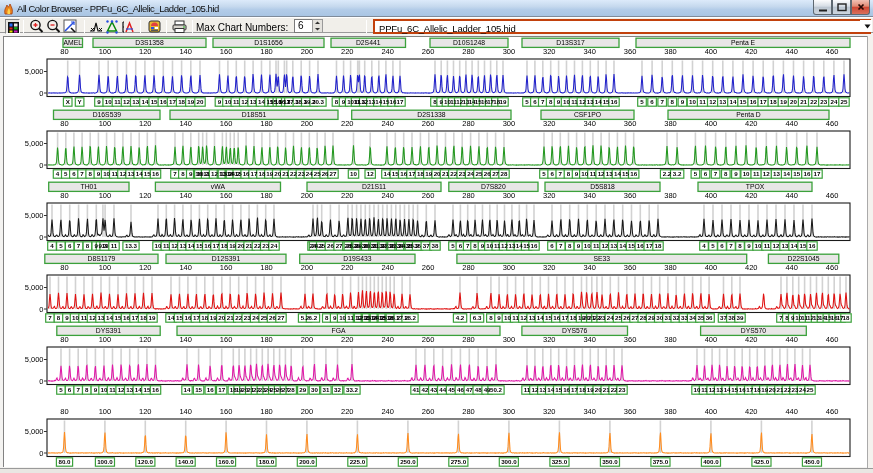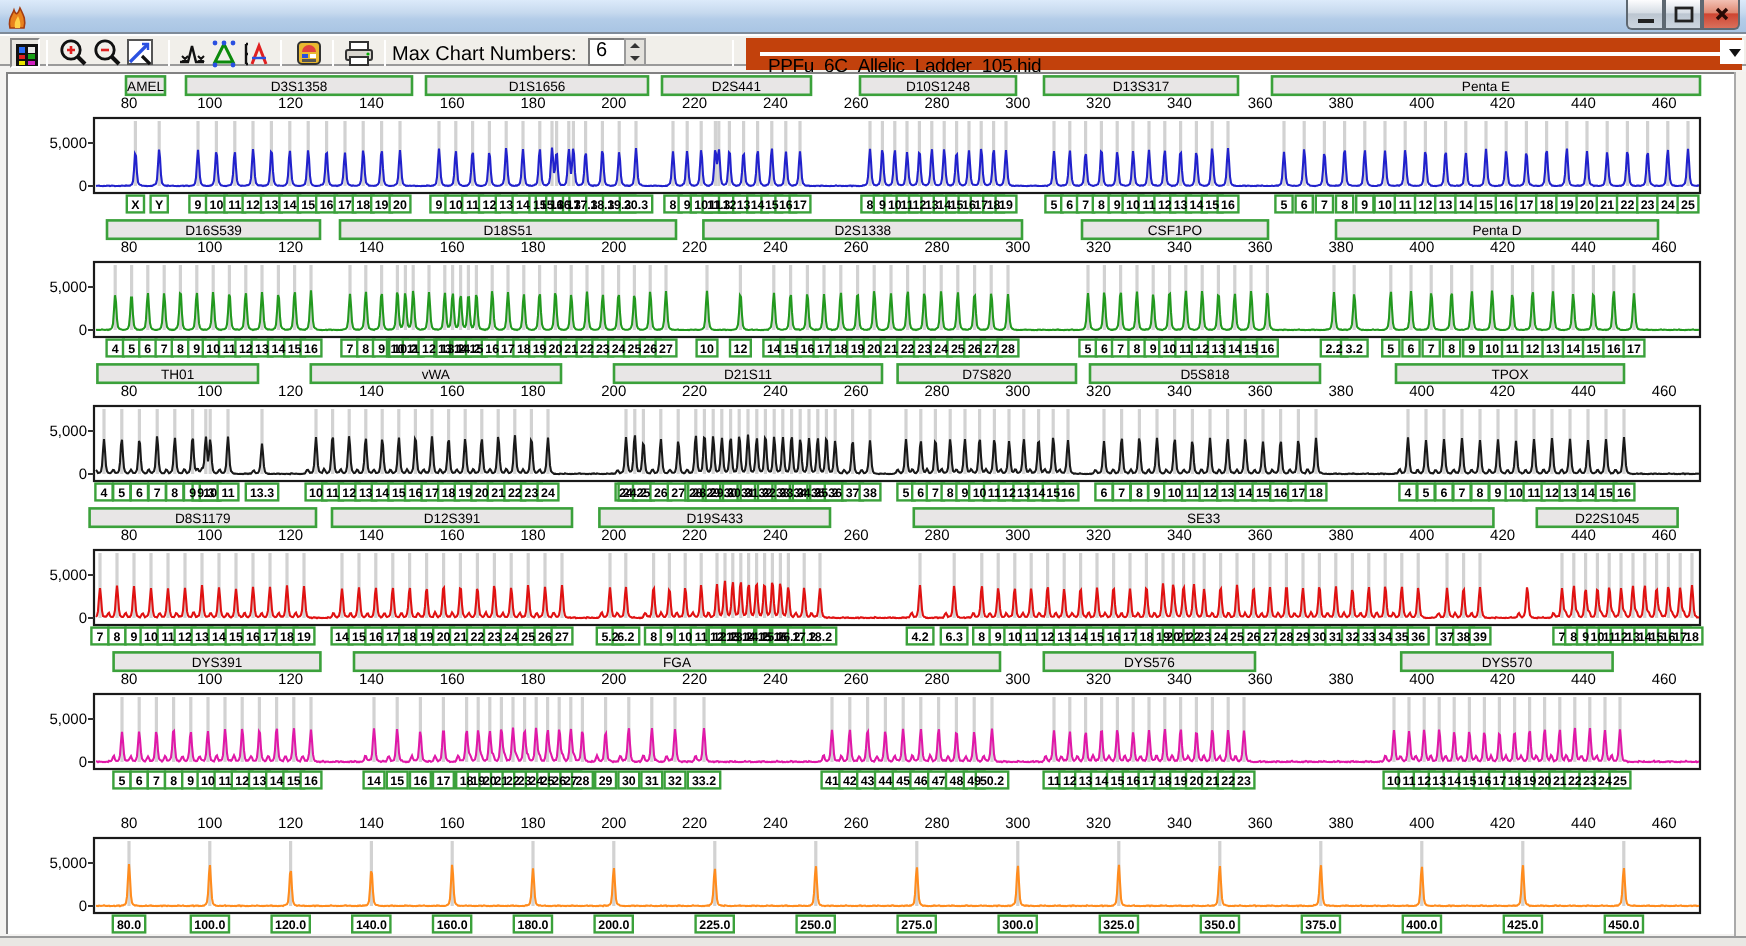--- a/index.html
+++ b/index.html
@@ -9,40 +9,41 @@
 .wb{width:19px;height:15px;border:1px solid #5e6871;border-top:none;background:linear-gradient(#fdfdfe,#d6dde5 45%,#bcc6d1 50%,#cdd6df);position:relative}
 .wb.cl{width:19px;background:linear-gradient(#f2c1b4,#e08a74 45%,#cf4531 50%,#d9705c);border-bottom-right-radius:3px}
 .wb.mn{border-bottom-left-radius:3px}
 #tbar{position:absolute;left:0;top:18px;width:100%;height:15px;background:#f1efea;border-bottom:1px solid #9a9a9a}
 #tbar:before{content:"";position:absolute;left:0;top:-1px;width:100%;height:1px;background:#fff}
 .sep{position:absolute;top:2px;height:13px;width:1px;background:#c9c6c0;border-right:1px solid #fff}
 #content{position:absolute;left:3px;top:36px;width:864px;height:431px;background:#fff;border-left:1px solid #828282;border-top:1px solid #828282}
 #tlabel{position:absolute;left:196px;top:3.5px;font-size:10px;color:#000}
 #spin{position:absolute;left:294px;top:1px;width:29px;height:14px;background:#fff;border:1px solid #7a7a7a;font-size:10px;padding-left:3px}
 #spinb{position:absolute;left:312px;top:1px;width:11px;height:14px;background:#e4e2dd;border:1px solid #9a9a9a}
-#combo{position:absolute;left:373px;top:0.5px;width:498px;height:15px;background:#fff;border:7px solid #c2410c;font-size:9.5px;letter-spacing:-0.2px;padding:2px 0 0 4px;color:#000}
+#combo{position:absolute;left:373px;top:0.5px;width:498px;height:15px;background:#fff;border:2px solid #c2410c;font-size:9.5px;letter-spacing:-0.2px;padding:2px 0 0 4px;color:#000}
 #cbtn{position:absolute;left:860px;top:2px;width:12px;height:12px;background:#fff}
 svg{position:absolute;left:0;top:0}
 .mk{fill:#e8e6e6;stroke:#3ba13b;stroke-width:1.3}
 .mt{font-size:6.8px;text-anchor:middle;fill:#000}
 .ax{font-size:7.5px;text-anchor:middle;fill:#000}
 .yl{font-size:7.5px;text-anchor:end;fill:#000}
 .tk{stroke:#333;stroke-width:1}
 .ch{fill:#fff;stroke:#1a1a1a;stroke-width:1.1}
 .gl{stroke:#d2d2d2;stroke-width:1.6;fill:none}
 .tr{fill:none;stroke-width:1.05}
 .ab rect{fill:#fff;stroke:#3ba13b;stroke-width:1.2}
 .at text{font-size:6.2px;font-weight:bold;text-anchor:middle;fill:#000}
 </style></head><body>
 <div id="win">
 <div id="title">
 <svg width="20" height="17">
         <path d="M5 14 C4 9 6 8 7 5 C8 8 9 7 10 4 C12 8 13 10 12 14 Z" fill="#e8821e" stroke="#a33c10" stroke-width="0.8"></path>
         <path d="M7.5 14 C7 11 8 10 9 8 C10 10 10.5 12 10 14 Z" fill="#ffd24a"></path>
       </svg>
+<span class="txt">All Color Browser - PPFu_6C_Allelic_Ladder_105.hid</span>
 <div id="btns">
 <div class="wb mn">
           <svg width="19" height="15">
             <path d="M5 10.5h8" stroke="#222" stroke-width="2"></path>
           </svg>
         </div>
 <div class="wb">
           <svg width="19" height="15">
             <rect x="5" y="4" width="8" height="6.5" fill="none" stroke="#222" stroke-width="1.4"></rect>
           </svg>

